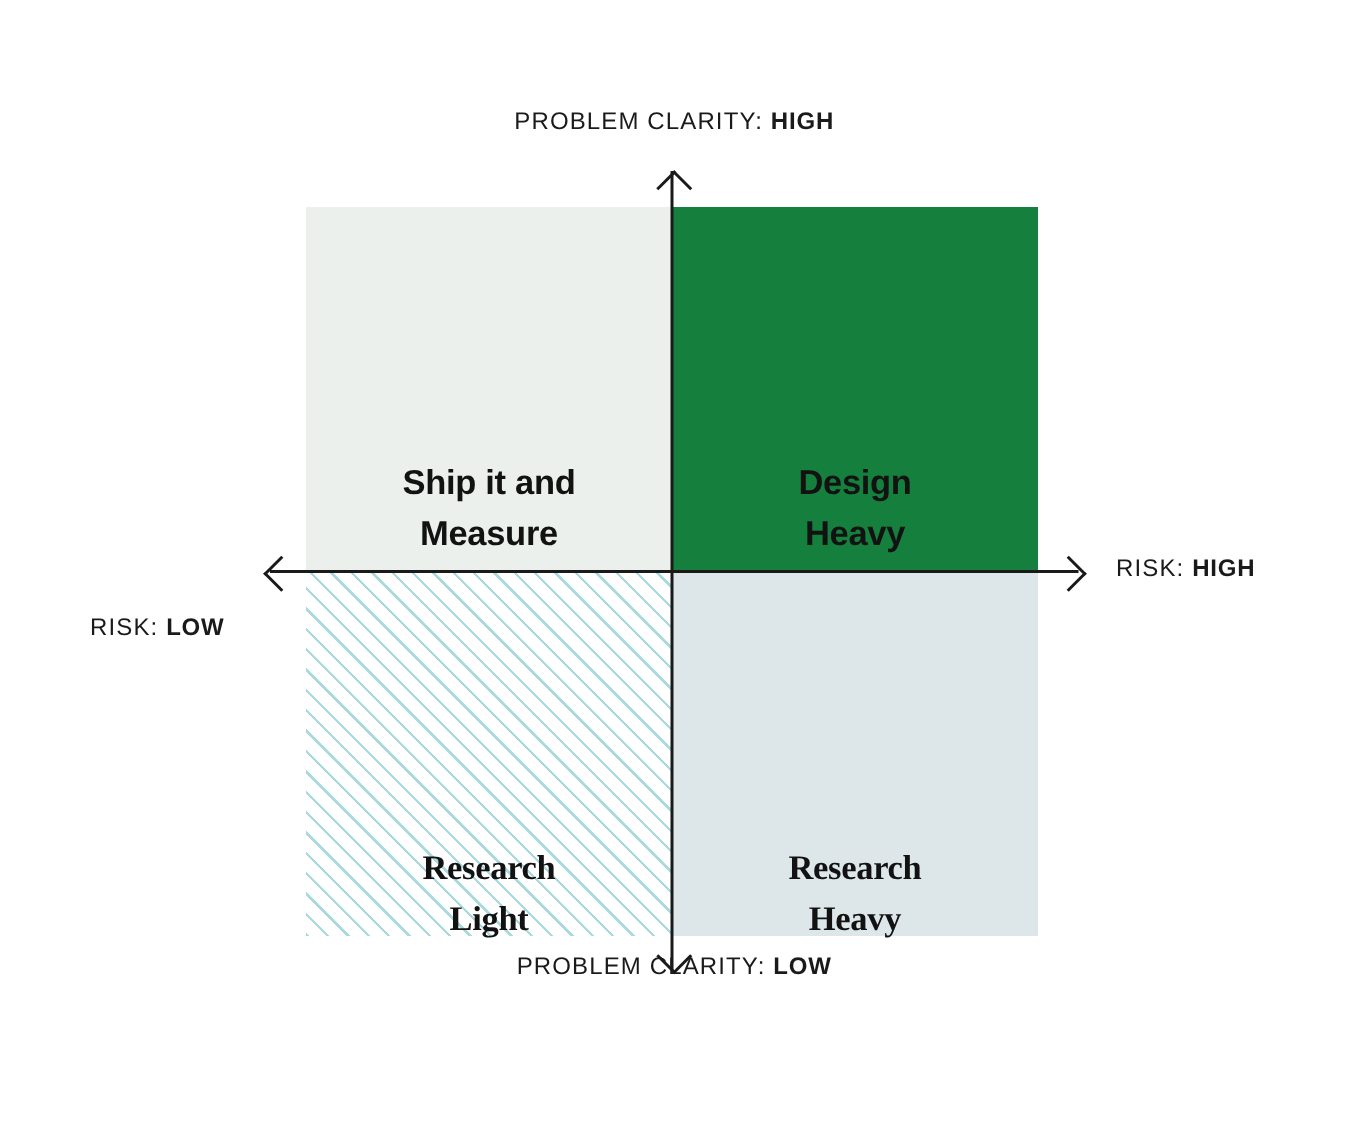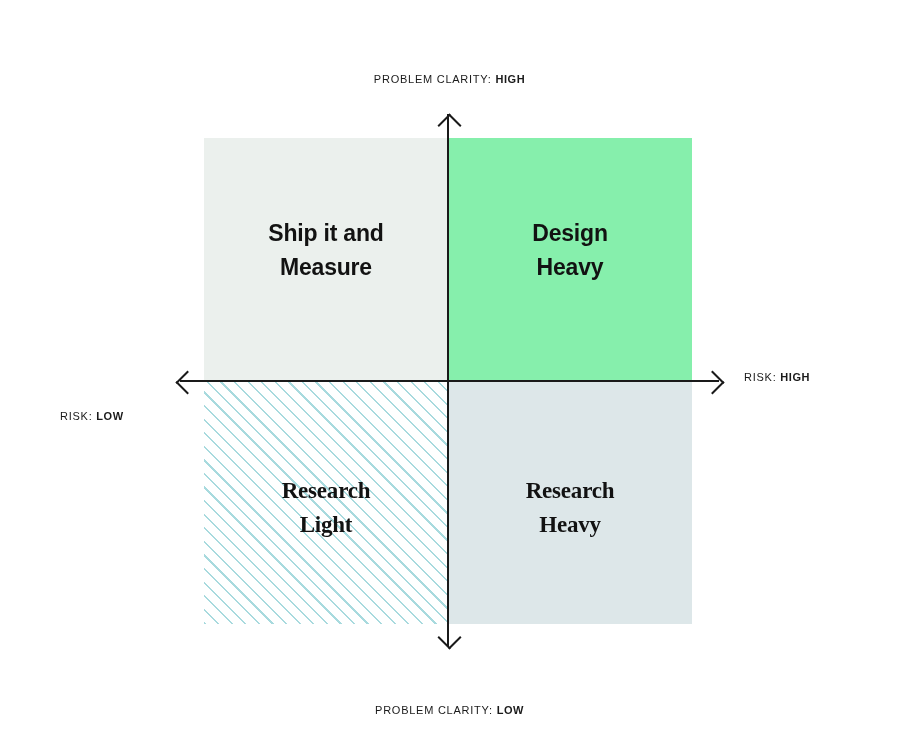--- a/index.html
+++ b/index.html
@@ -29,21 +29,21 @@
     top: 138px;
     width: 488px;
     height: 486px;
   }
   .quadrant {
     position: absolute;
     width: 244px;
     height: 243px;
     box-sizing: border-box;
     display: flex;
-    align-items: center;
+    align-items: flex-end;
     justify-content: center;
   }
   .q-tl { left: 0;     top: 0; }
   .q-tr { left: 244px; top: 0; }
   .q-bl { left: 0;     top: 243px; }
   .q-br { left: 244px; top: 243px; }
 
   .q-label {
     font-size: 23px;
     font-weight: bold;
@@ -117,41 +117,41 @@
   }
   .arrow-right {
     left: 704px;
     top: 374px;
     transform: rotate(45deg);
   }
 
   
   .axis-label {
     position: absolute;
-    font-size: 11px;
+    font-size: 16px;
     letter-spacing: 0.75px;
     color: #1a1a1a;
     white-space: nowrap;
     z-index: 7;
   }
   .axis-label .lbl-key { font-weight: normal; }
   .axis-label .lbl-val { font-weight: bold; letter-spacing: 0.55px; }
 
   .label-top {
     left: 0;
     right: 0;
     top: 73px;
     text-align: center;
   }
   .label-top-inner { margin-left: -2px; }
 
   .label-bottom {
     left: 0;
     right: 0;
-    top: 704px;
+    top: 636px;
     text-align: center;
   }
   .label-bottom-inner { margin-left: -2px; }
 
   .label-left {
     left: 60px;
     top: 371px;
     margin-top: 39px;
   }
   .label-right {
@@ -169,21 +169,21 @@
       <span class="lbl-key">PROBLEM CLARITY:</span>
       <span class="lbl-val">HIGH</span>
     </span>
   </div>
 
   <div class="matrix-box">
     <div class="quadrant q-tl" style="background-color:#ebf0ed;">
       <span class="q-label">Ship it and
 Measure</span>
     </div>
-    <div class="quadrant q-tr" style="background-color:#86efac;">
+    <div class="quadrant q-tr" style="background-color:#15803d;">
       <span class="q-label">Design
 Heavy</span>
     </div>
     <div class="quadrant q-bl hatch">
       <span class="q-label">Research
 Light</span>
     </div>
     <div class="quadrant q-br" style="background-color:#dde7e9;">
       <span class="q-label">Research
 Heavy</span>

